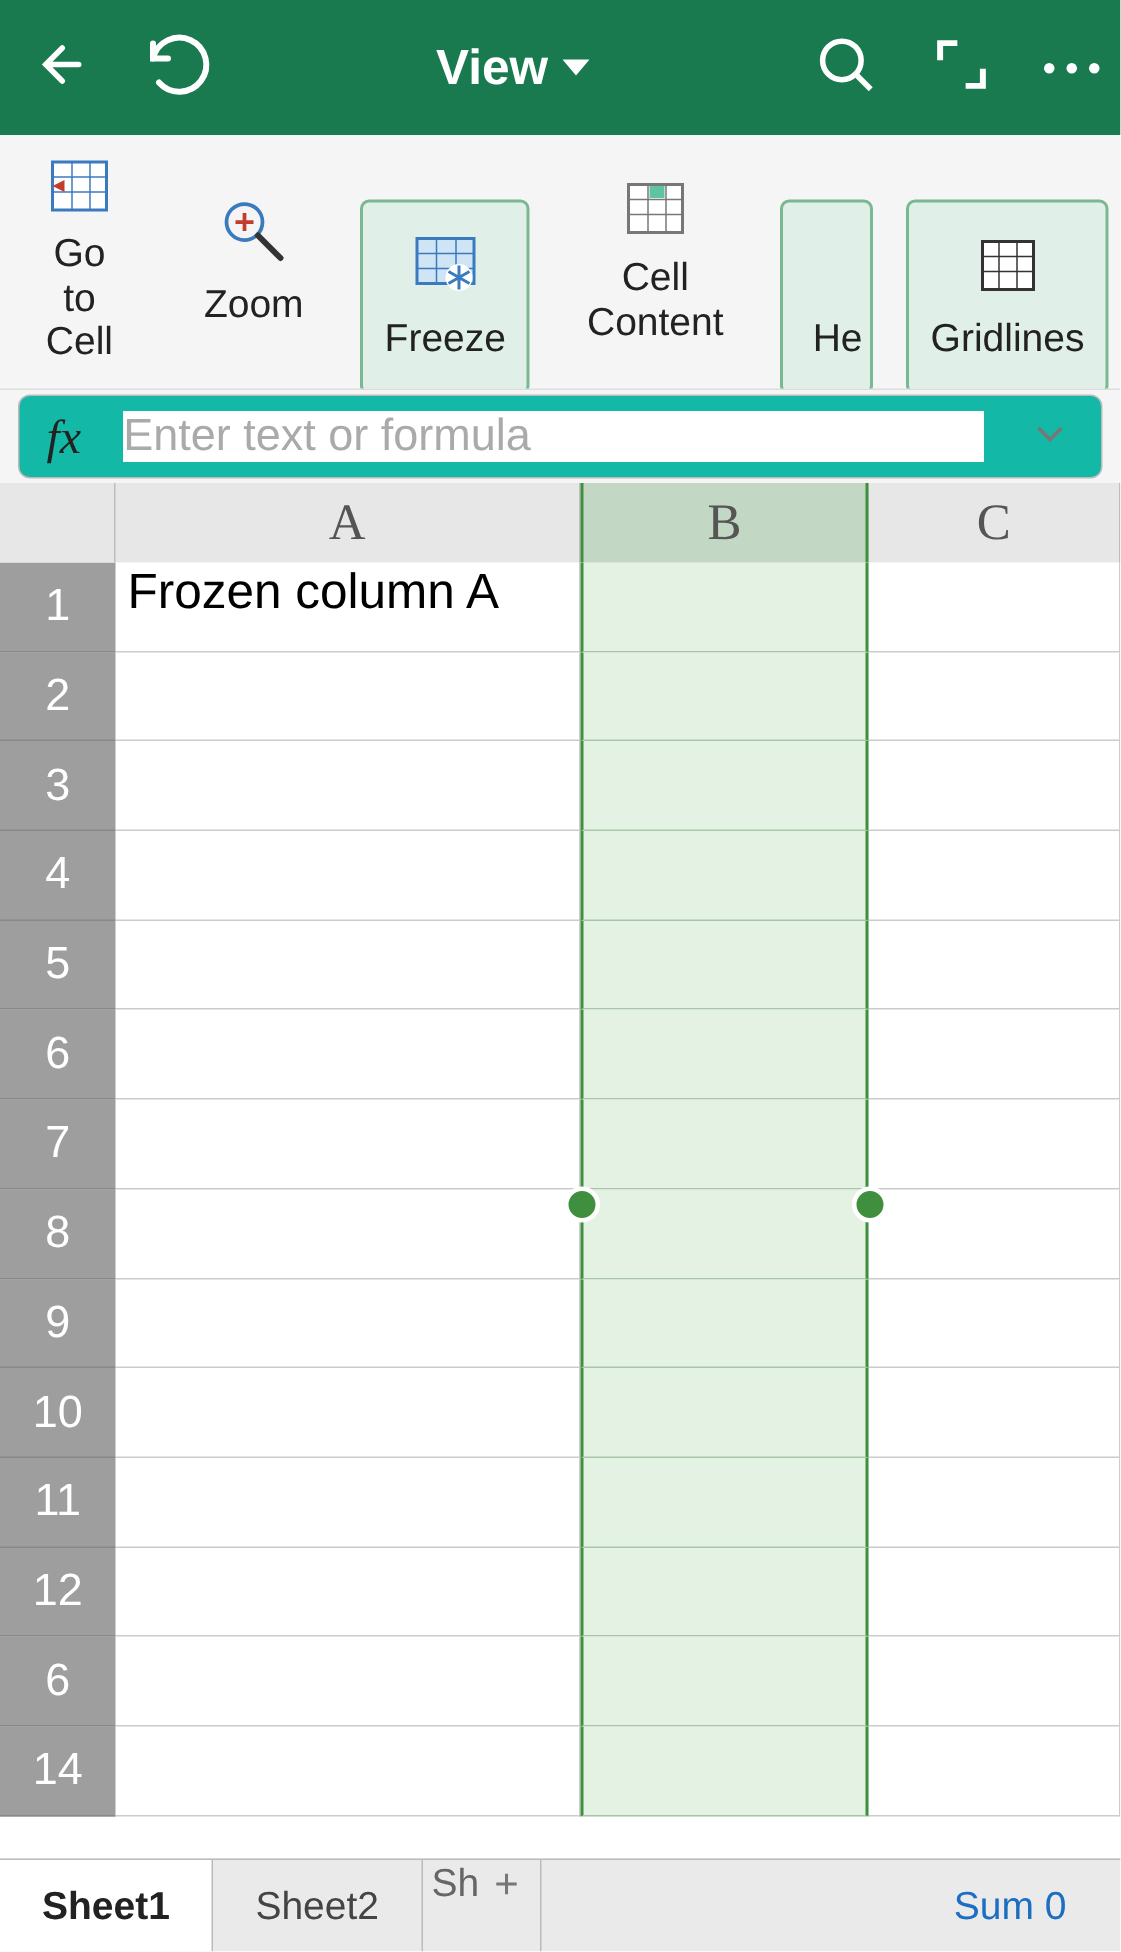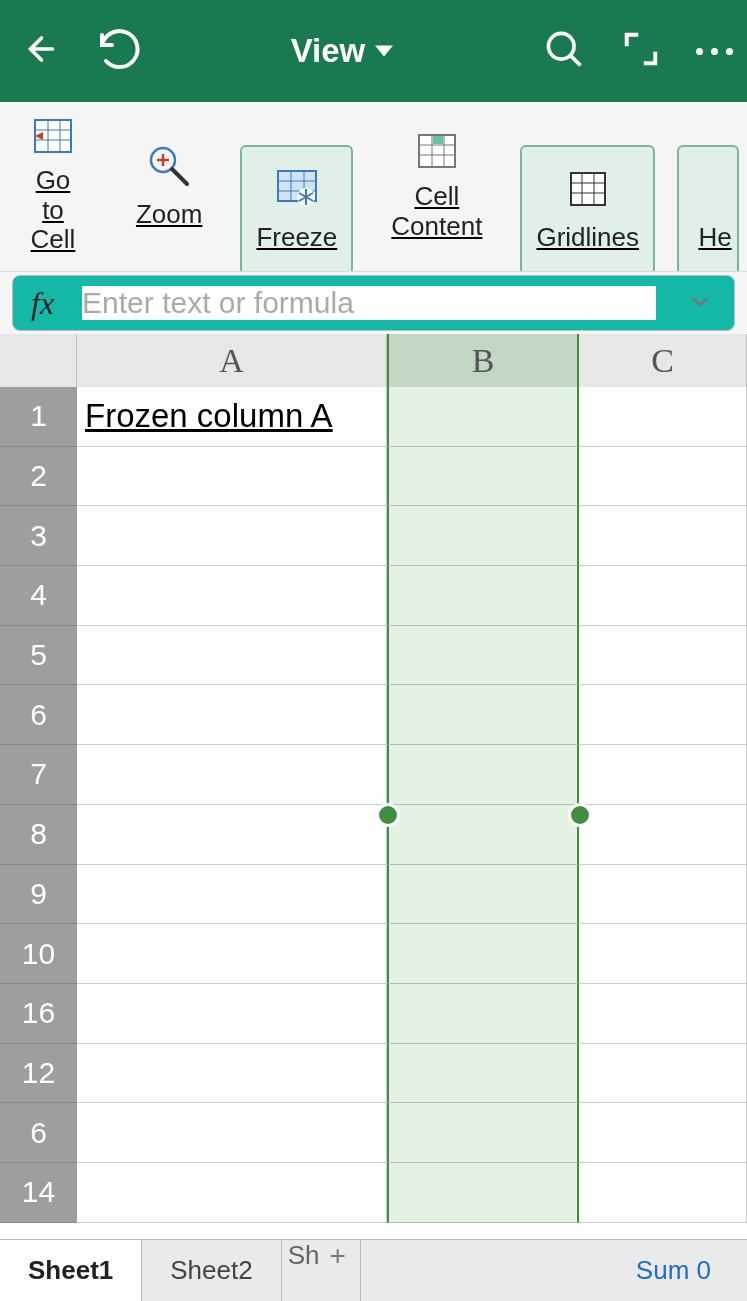--- a/index.html
+++ b/index.html
@@ -1,28 +1,28 @@
 <!DOCTYPE html>
 <html><head>
   <meta charset="utf-8">
   <style>
     * { margin: 0; padding: 0; box-sizing: border-box; }
     body { font-family: -apple-system, 'Segoe UI', Helvetica, Arial, sans-serif; width: 747px; height: 1301px; overflow: hidden; background: #fff; display: flex; flex-direction: column; }
 
     
-    .header { background: #1a7a4f; height: 102px; display: flex; align-items: center; padding: 12px 14px; color: #fff; }
+    .header { background: #1a7a4f; height: 90px; display: flex; align-items: center; padding: 12px 14px; color: #fff; }
     .hdr-left { display: flex; align-items: center; gap: 36px; }
     .hdr-center { flex: 1; display: flex; justify-content: center; align-items: center; gap: 10px; font-size: 33px; font-weight: 600; }
     .hdr-center svg { flex: none; }
     .hdr-right { display: flex; align-items: center; gap: 36px; }
     .dots { display: flex; gap: 8px; }
     .dots span { width: 7px; height: 7px; border-radius: 50%; background: #fff; }
 
     
-    .ribbon { background: #f5f5f5; height: 170px; display: flex; align-items: center; padding: 0 8px; gap: 22px; overflow: hidden; border-bottom: 1px solid #ddd; text-decoration: underline; }
+    .ribbon { background: #f5f5f5; height: 170px; display: flex; align-items: center; padding: 0 8px; gap: 22px; overflow: hidden; border-bottom: 1px solid #ddd; }
     .ribbon-btn { display: flex; flex-direction: column; align-items: center; justify-content: center; font-size: 26px; color: #222; padding: 8px 14px; height: 130px; border: 2px solid transparent; border-radius: 6px; white-space: nowrap; text-align: center; line-height: 1.15; gap: 12px; }
     .ribbon-btn.active { background: #e0f0e8; border-color: #7ab893; margin-top: 47px; }
     .ribbon-icon { width: 44px; height: 44px; display: flex; align-items: center; justify-content: center; }
 
     
     .formula-bar { display: flex; align-items: center; height: 62px; padding: 8px 12px; background: #f5f5f5; }
     .formula-inner { flex: 1; display: flex; align-items: center; background: #14b8a6; border: 1px solid #bbb; border-radius: 8px; height: 56px; padding: 0 18px; gap: 28px; }
     .fx { font-family: 'Times New Roman', serif; font-style: italic; font-size: 32px; color: #222; }
     .formula-input { flex: 1; border: none; outline: none; font-size: 30px; color: #aaa; }
     .formula-input::placeholder { color: #aaa; }
@@ -37,21 +37,21 @@
     .col-B { width: 192px; background: #c2d8c4; border-right: 2px solid #3f8f3f; border-left: 2px solid #3f8f3f; position: relative; z-index: 2; }
     .col-C { flex: 1; }
 
     .rows { flex: 1; display: flex; flex-direction: column; overflow: hidden; }
     .row { display: flex; height: 59.7px; }
     .row-h { width: 77px; background: #9e9e9e; color: #fff; display: flex; align-items: center; justify-content: center; font-size: 30px; border-bottom: 1px solid #888; }
     .cell { border-right: 1px solid #ccc; border-bottom: 1px solid #ccc; padding: 6px 8px 0 8px; font-size: 33px; color: #000; overflow: visible; white-space: nowrap; position: relative; }
     .cell-A { width: 310px; }
     .cell-B { width: 192px; background: #e4f2e4; border-left: 2px solid #3f8f3f; border-right: 2px solid #3f8f3f; border-bottom-color: #a8c5a8; }
     .cell-C { flex: 1; }
-    .cell-A .overflow { position: absolute; left: 8px; top: 10px; z-index: 1; text-decoration: underline; }
+    .cell-A .overflow { position: absolute; left: 8px; top: 0; z-index: 1; }
 
     
     .sel-dot { position: absolute; width: 24px; height: 24px; background: #3f8f3f; border: 3px solid #fff; border-radius: 50%; z-index: 5; }
 
     
     .tabs { height: 62px; display: flex; background: #eaeaea; border-top: 1px solid #bbb; font-size: 26px; }
     .tab { display: flex; align-items: center; justify-content: center; border-right: 1px solid #bbb; padding: 0 28px; color: #444; }
     .tab.active { background: #fff; font-weight: 600; color: #222; }
     .tab-add { display: flex; align-items: flex-start; padding: 0 14px 0 6px; color: #666; border-right: 1px solid #bbb; gap: 4px; }
     .tab-sum { margin-left: auto; display: flex; align-items: center; padding: 12px 36px; color: #1b6ec2; font-weight: 500; }
@@ -148,35 +148,35 @@
           <line x1="2" y1="12" x2="38" y2="12" stroke="#777"></line>
           <line x1="2" y1="22" x2="38" y2="22" stroke="#777"></line>
           <line x1="15" y1="2" x2="15" y2="34" stroke="#777"></line>
           <line x1="27" y1="2" x2="27" y2="34" stroke="#777"></line>
           <rect x="16" y="3" width="10" height="8" fill="#5fc4a0"></rect>
         </svg>
     </span>
     <span style="white-space:pre-line">Cell
 Content</span>
   </div>
+  <div class="ribbon-btn active" style="padding-right:0">
+    <span class="ribbon-icon"></span>
+    <span>He</span>
+  </div>
   <div class="ribbon-btn active">
     <span class="ribbon-icon">
       <svg width="38" height="36" viewBox="0 0 38 36">
           <rect x="2" y="2" width="34" height="32" fill="#fff" stroke="#333" stroke-width="2"></rect>
           <line x1="2" y1="12" x2="36" y2="12" stroke="#333"></line>
           <line x1="2" y1="22" x2="36" y2="22" stroke="#333"></line>
           <line x1="13" y1="2" x2="13" y2="34" stroke="#333"></line>
           <line x1="25" y1="2" x2="25" y2="34" stroke="#333"></line>
         </svg>
     </span>
     <span>Gridlines</span>
-  </div>
-  <div class="ribbon-btn active" style="padding-right:0">
-    <span class="ribbon-icon"></span>
-    <span>He</span>
   </div>
 </div>
 
 <div class="formula-bar">
   <div class="formula-inner">
     <span class="fx">fx</span>
     <input class="formula-input" placeholder="Enter text or formula" style="">
     <span class="expand-v">
       <svg width="32" height="24" viewBox="0 0 24 24" fill="none" stroke="#777" stroke-width="2.5" stroke-linecap="round">
           <polyline points="5 9 12 16 19 9"></polyline>
@@ -249,21 +249,21 @@
         <div class="cell cell-B"></div>
         <div class="cell cell-C"></div>
       </div>
       <div class="row">
         <div class="row-h">10</div>
         <div class="cell cell-A"></div>
         <div class="cell cell-B"></div>
         <div class="cell cell-C"></div>
       </div>
       <div class="row">
-        <div class="row-h">16</div>
+        <div class="row-h">11</div>
         <div class="cell cell-A"></div>
         <div class="cell cell-B"></div>
         <div class="cell cell-C"></div>
       </div>
       <div class="row">
         <div class="row-h">12</div>
         <div class="cell cell-A"></div>
         <div class="cell cell-B"></div>
         <div class="cell cell-C"></div>
       </div>

